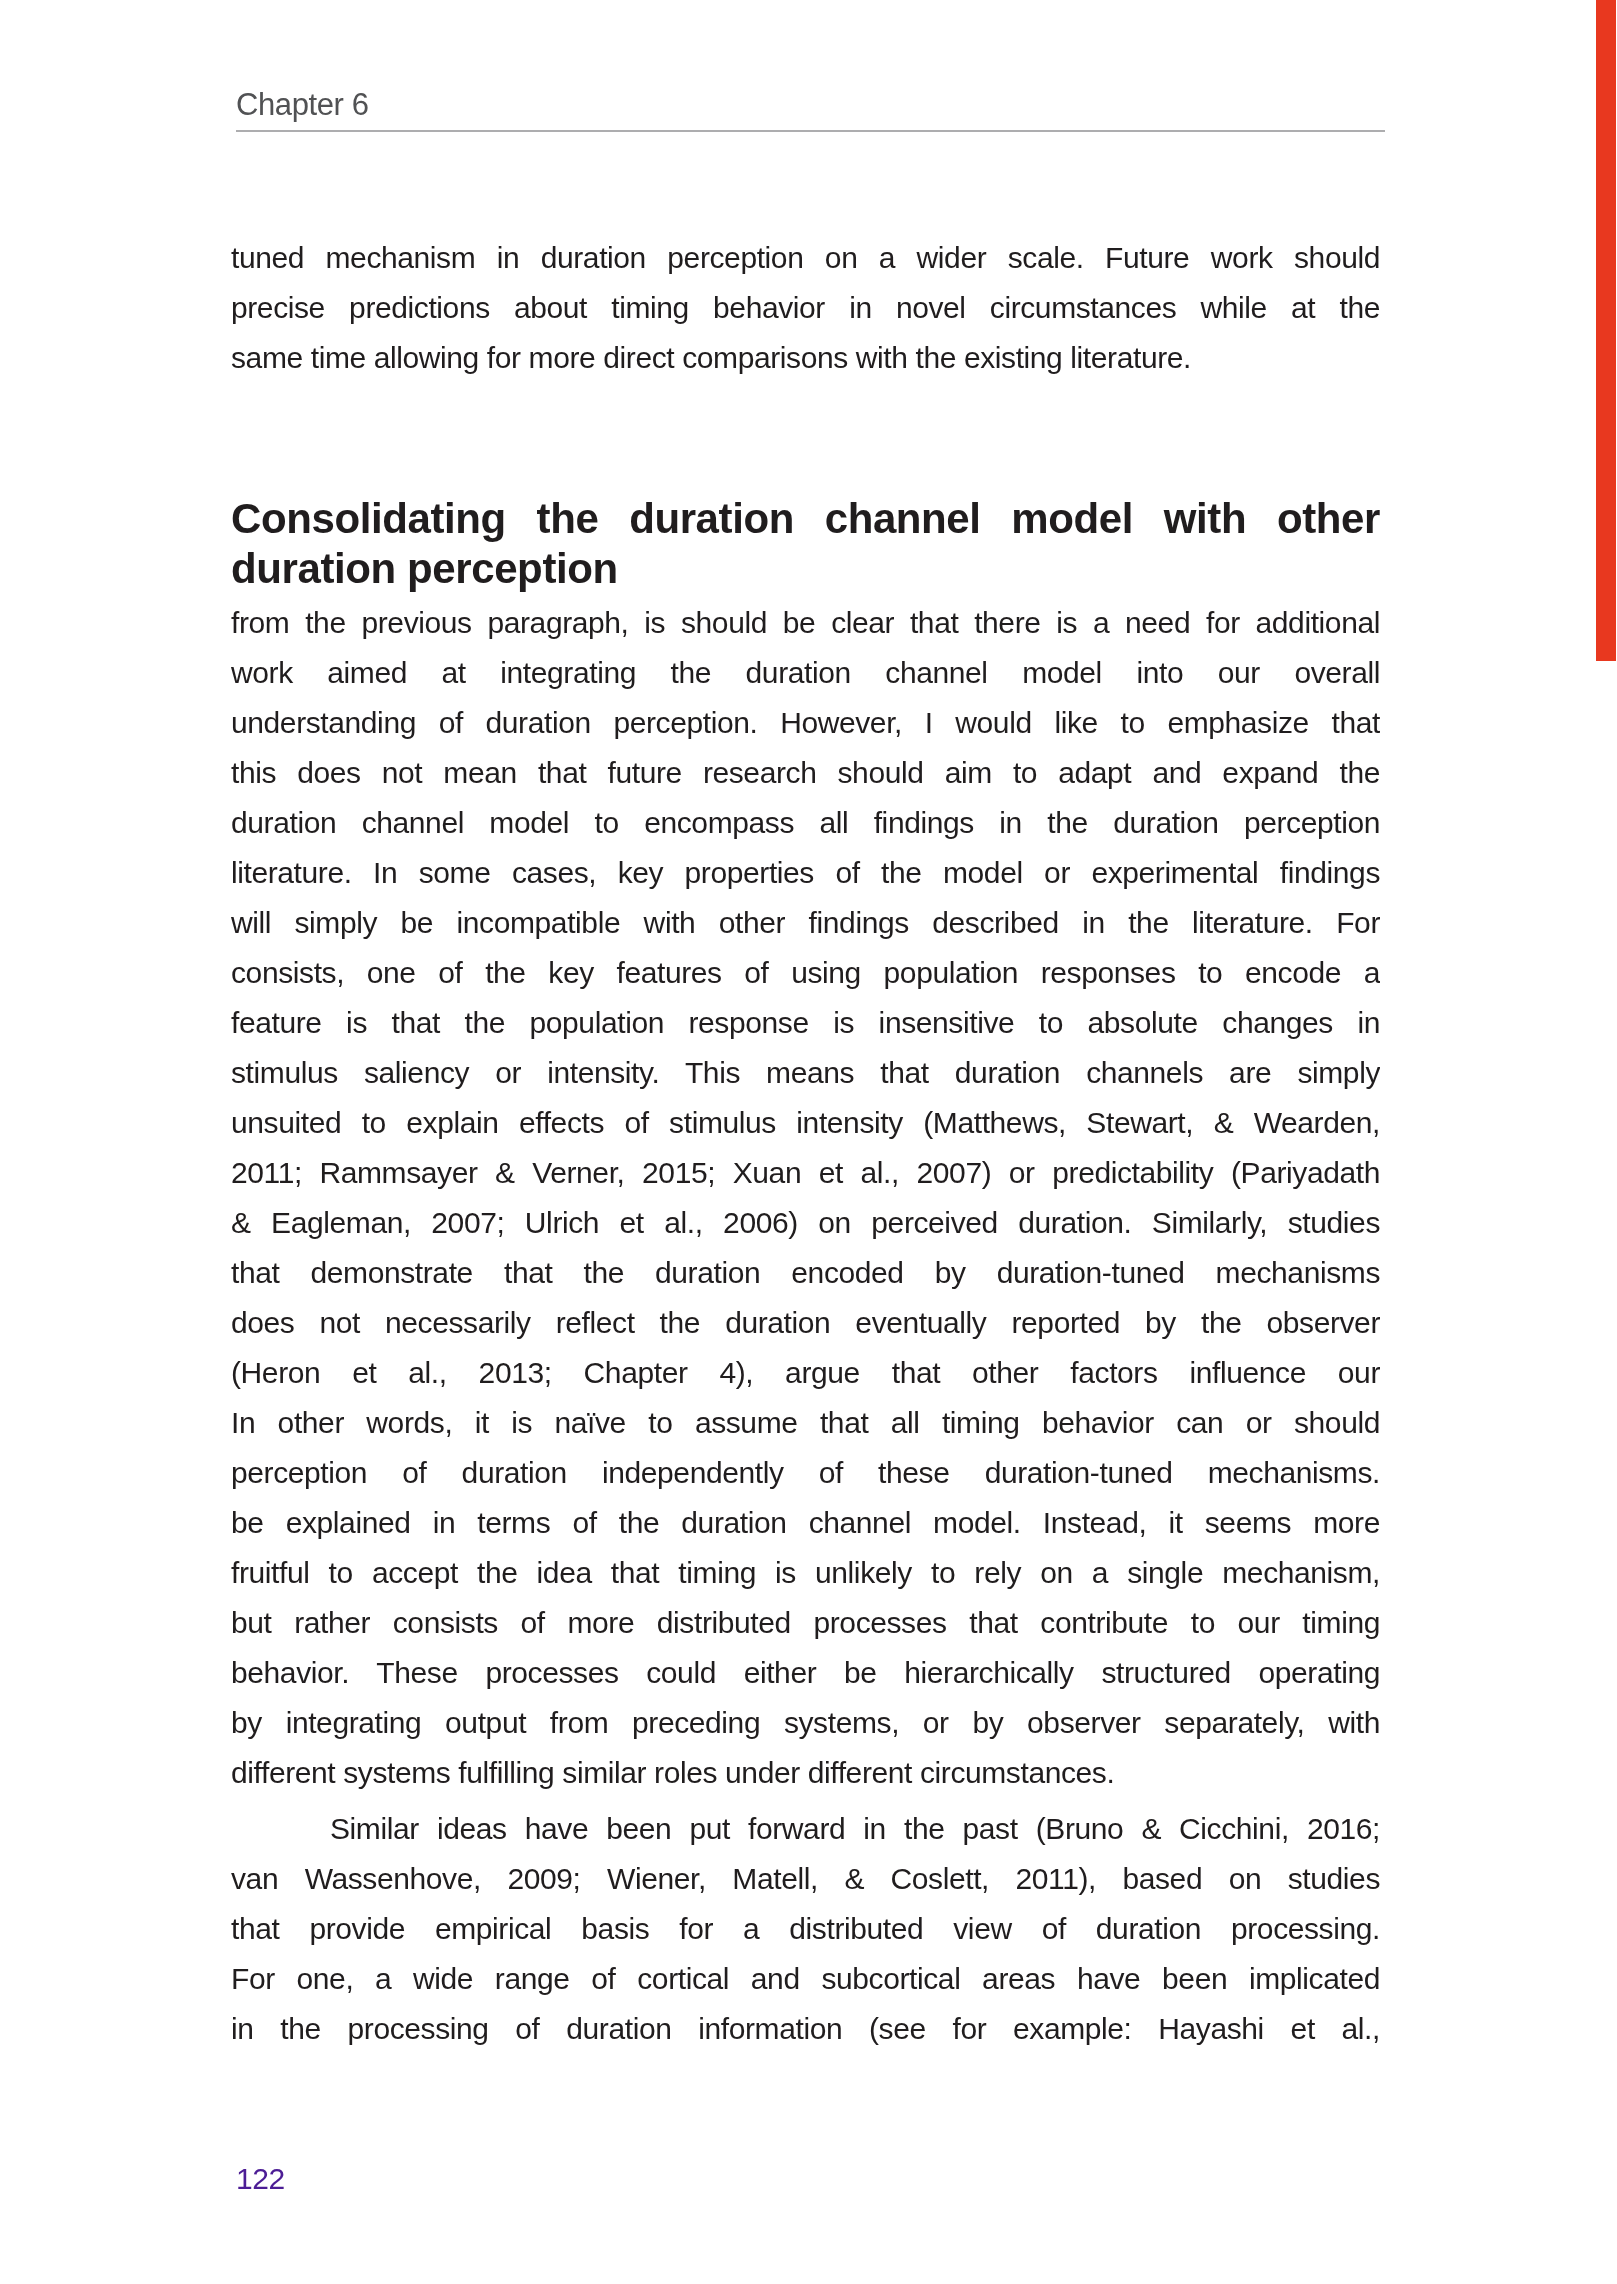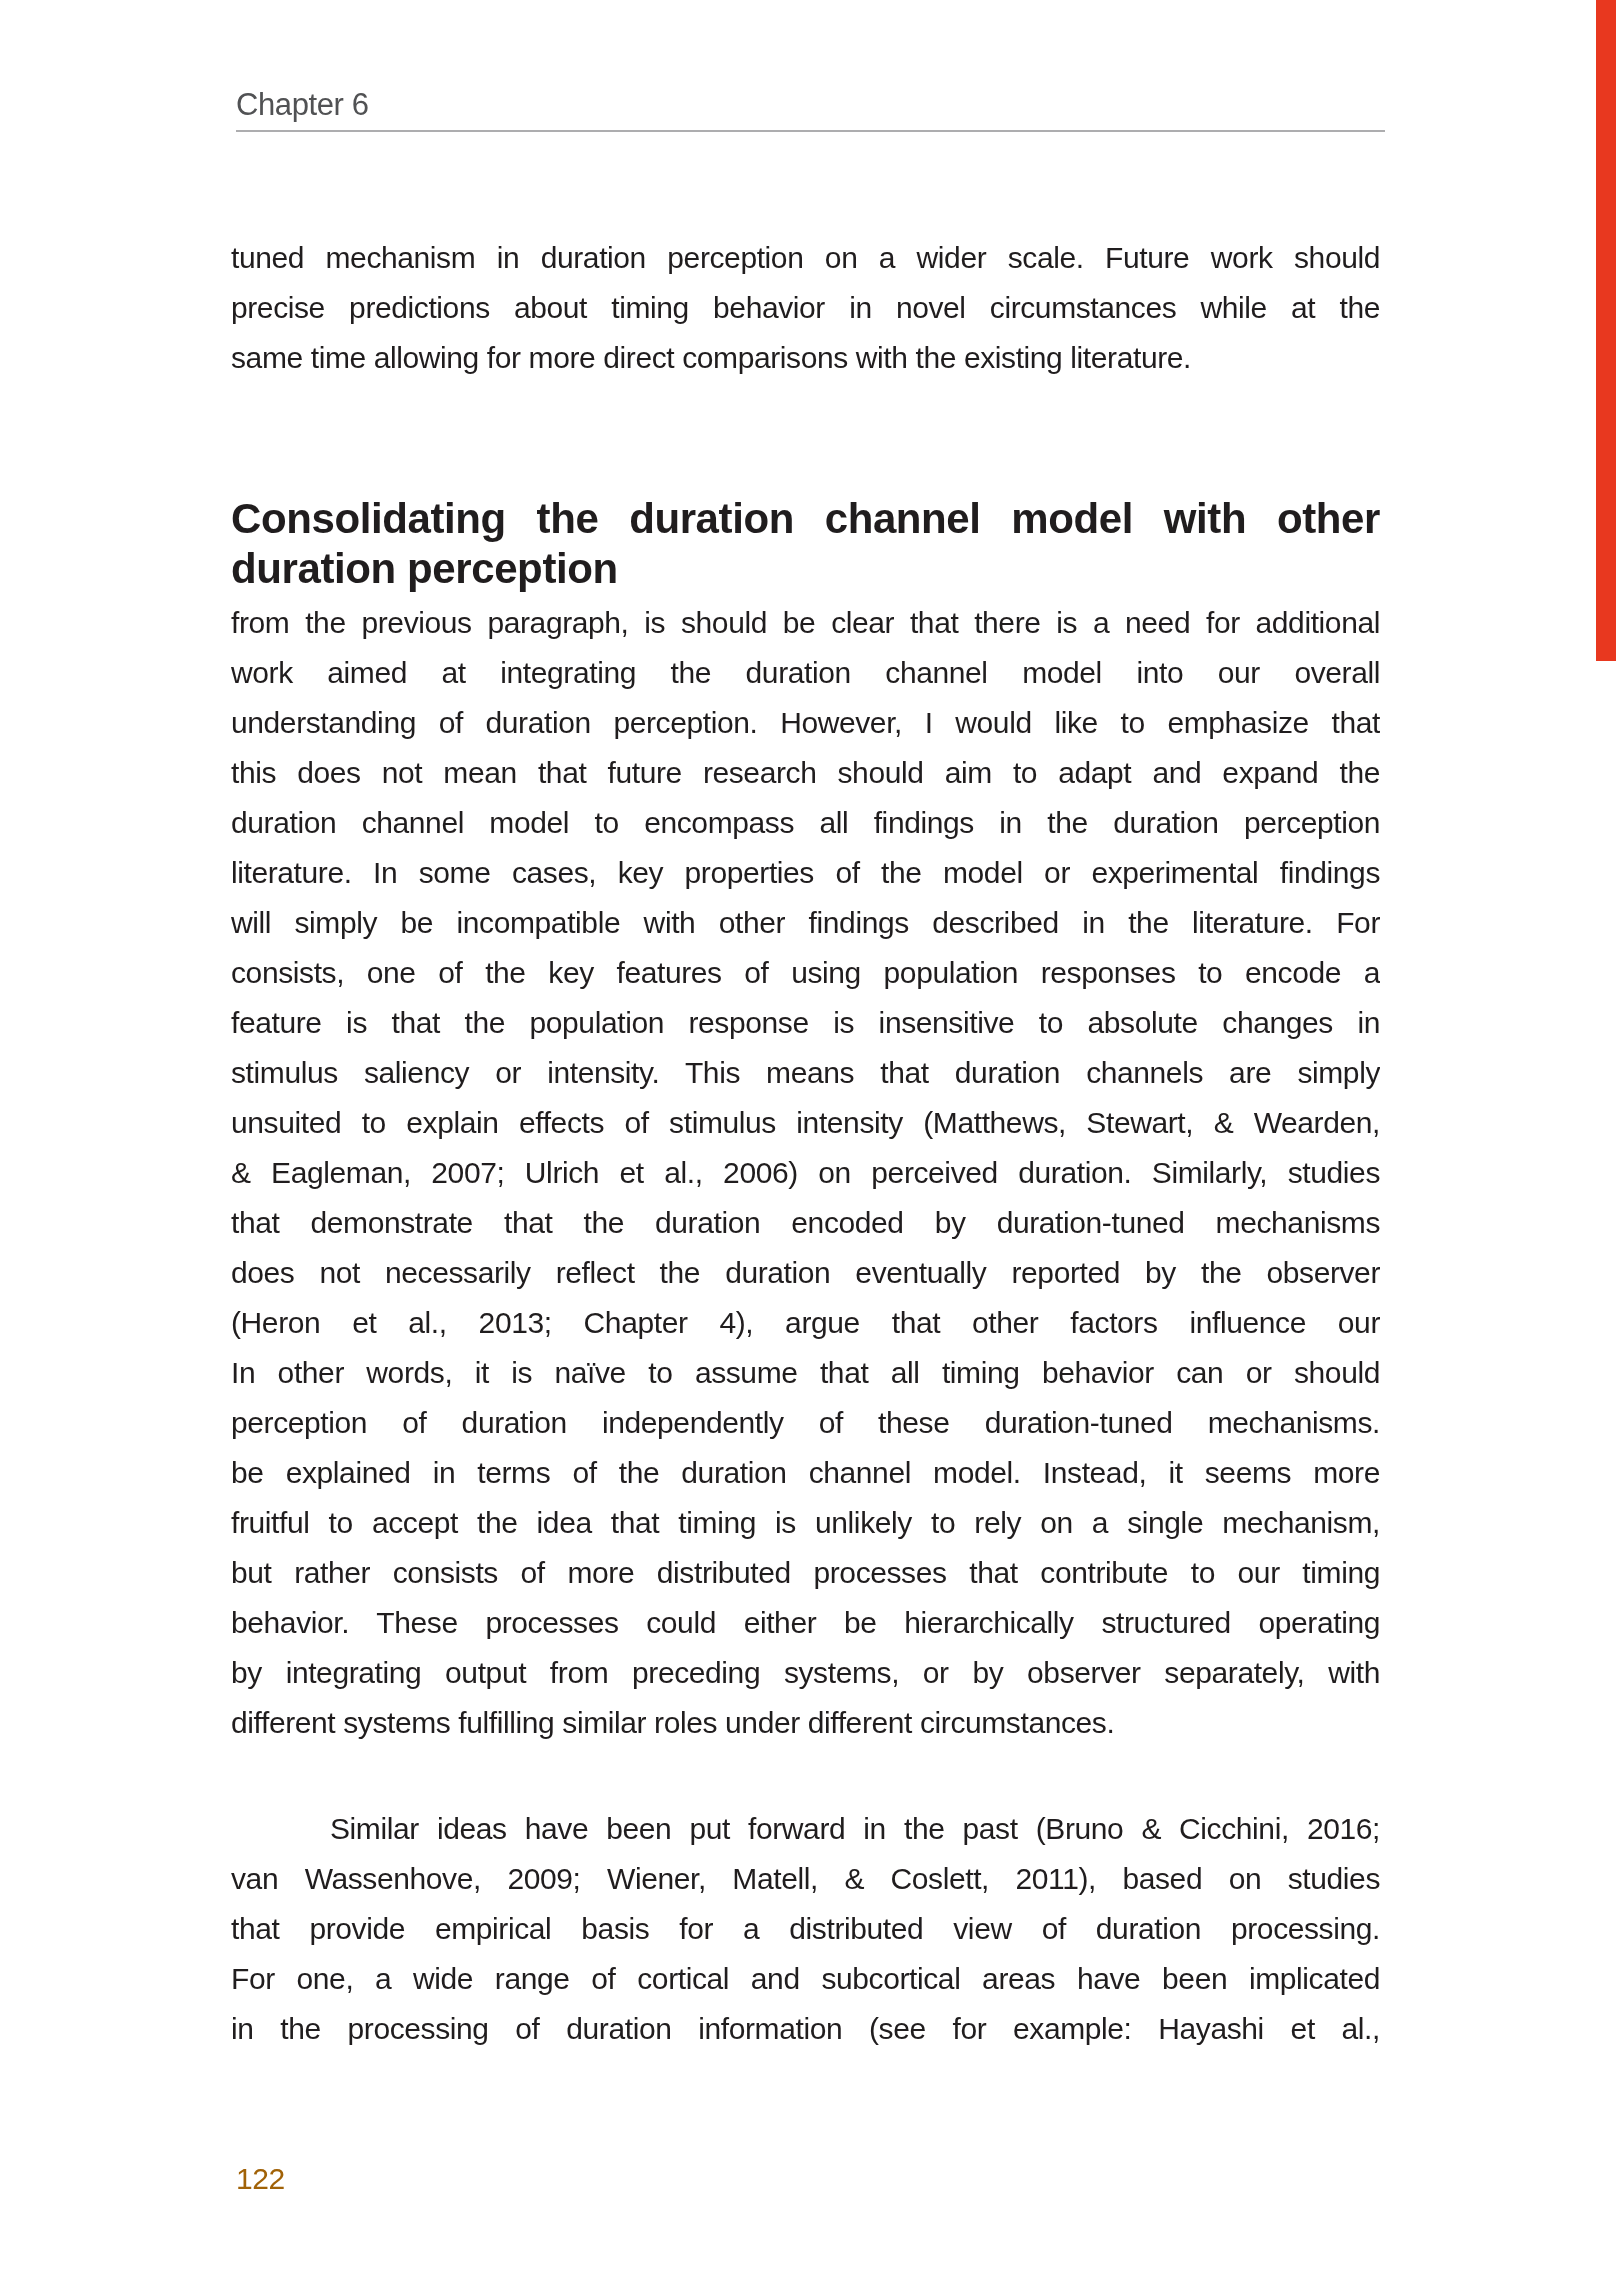--- a/index.html
+++ b/index.html
@@ -61,21 +61,21 @@
     text-align-last: justify;
     white-space: normal;
   }
   .line.flush { text-align-last: left; }
   .line.indent { text-indent: 99px; }
   .page-number {
     position: absolute;
     left: 236px;
     top: 2162px;
     font-size: 30px;
-    color: #a16207;
+    color: #4c1d95;
     letter-spacing: -0.4px;
   }
 </style>
 </head>
 <body>
 
 <div class="page" style="background: rgb(255, 255, 255);">
 
   <div class="chapter-tab" style="background: rgb(232, 56, 31);"></div>
 
@@ -99,20 +99,21 @@
       <div class="line">work aimed at integrating the duration channel model into our overall</div>
       <div class="line">understanding of duration perception. However, I would like to emphasize that</div>
       <div class="line">this does not mean that future research should aim to adapt and expand the</div>
       <div class="line">duration channel model to encompass all findings in the duration perception</div>
       <div class="line">literature. In some cases, key properties of the model or experimental findings</div>
       <div class="line">will simply be incompatible with other findings described in the literature. For</div>
       <div class="line">consists, one of the key features of using population responses to encode a</div>
       <div class="line">feature is that the population response is insensitive to absolute changes in</div>
       <div class="line">stimulus saliency or intensity. This means that duration channels are simply</div>
       <div class="line">unsuited to explain effects of stimulus intensity (Matthews, Stewart, &amp; Wearden,</div>
+      <div class="line">2011; Rammsayer &amp; Verner, 2015; Xuan et al., 2007) or predictability (Pariyadath</div>
       <div class="line">&amp; Eagleman, 2007; Ulrich et al., 2006) on perceived duration. Similarly, studies</div>
       <div class="line">that demonstrate that the duration encoded by duration-tuned mechanisms</div>
       <div class="line">does not necessarily reflect the duration eventually reported by the observer</div>
       <div class="line">(Heron et al., 2013; Chapter 4), argue that other factors influence our</div>
       <div class="line">In other words, it is naïve to assume that all timing behavior can or should</div>
       <div class="line">perception of duration independently of these duration-tuned mechanisms.</div>
       <div class="line">be explained in terms of the duration channel model. Instead, it seems more</div>
       <div class="line">fruitful to accept the idea that timing is unlikely to rely on a single mechanism,</div>
       <div class="line">but rather consists of more distributed processes that contribute to our timing</div>
       <div class="line">behavior. These processes could either be hierarchically structured operating</div>

